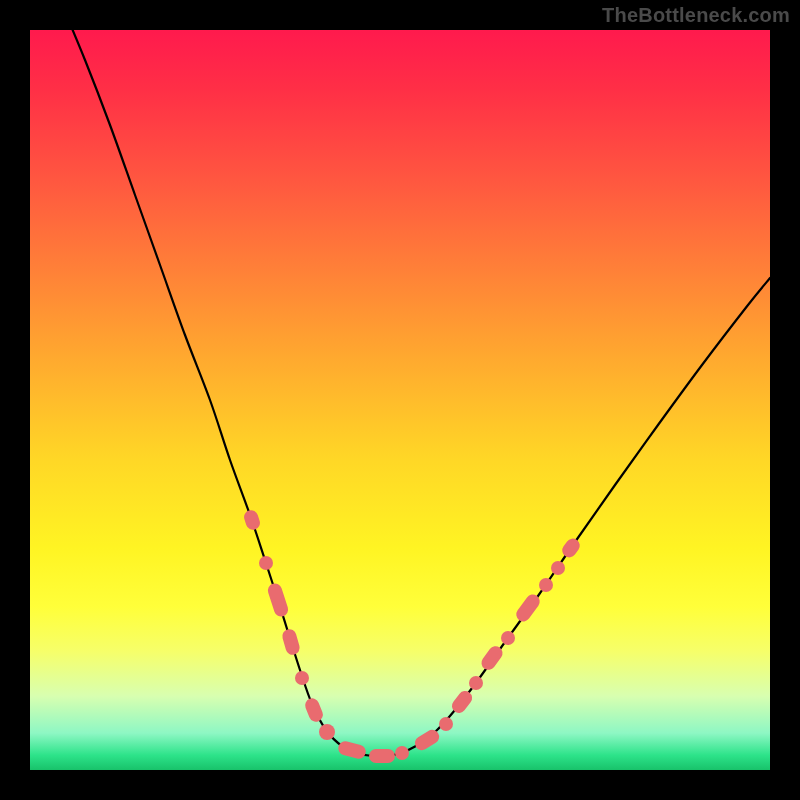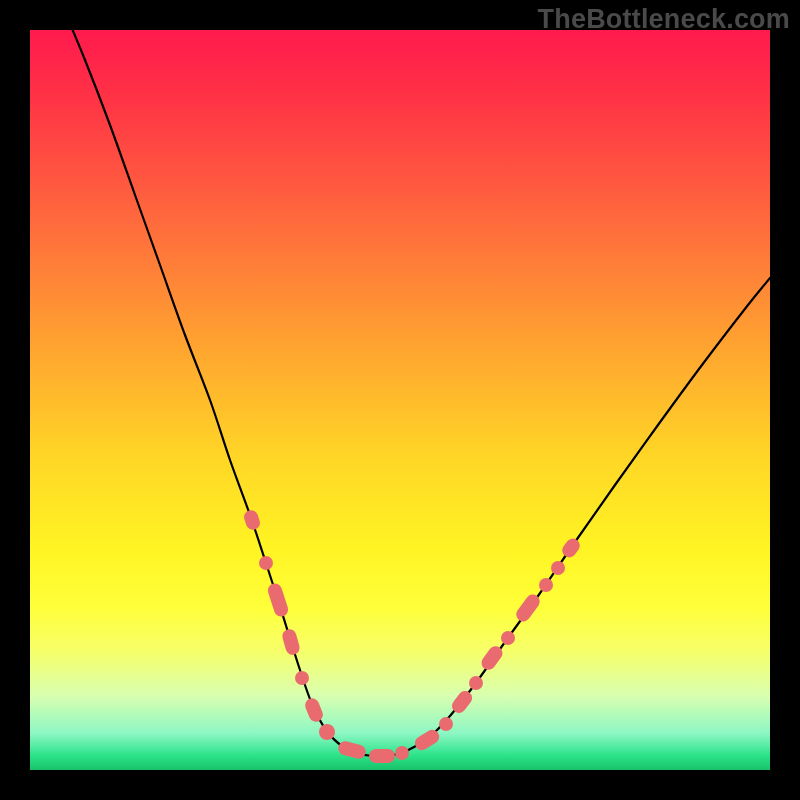--- a/index.html
+++ b/index.html
@@ -15,21 +15,21 @@
     width: 800px;
     height: 800px;
     background: #000;
     position: relative;
   }
   .watermark {
     position: absolute;
     top: 4px;
     right: 10px;
     color: #4a4a4a;
-    font-size: 27px;
+    font-size: 20px;
     font-weight: bold;
     letter-spacing: 0.2px;
     z-index: 10;
   }
   .plot-frame {
     position: absolute;
     left: 30px;
     top: 30px;
     width: 740px;
     height: 740px;

